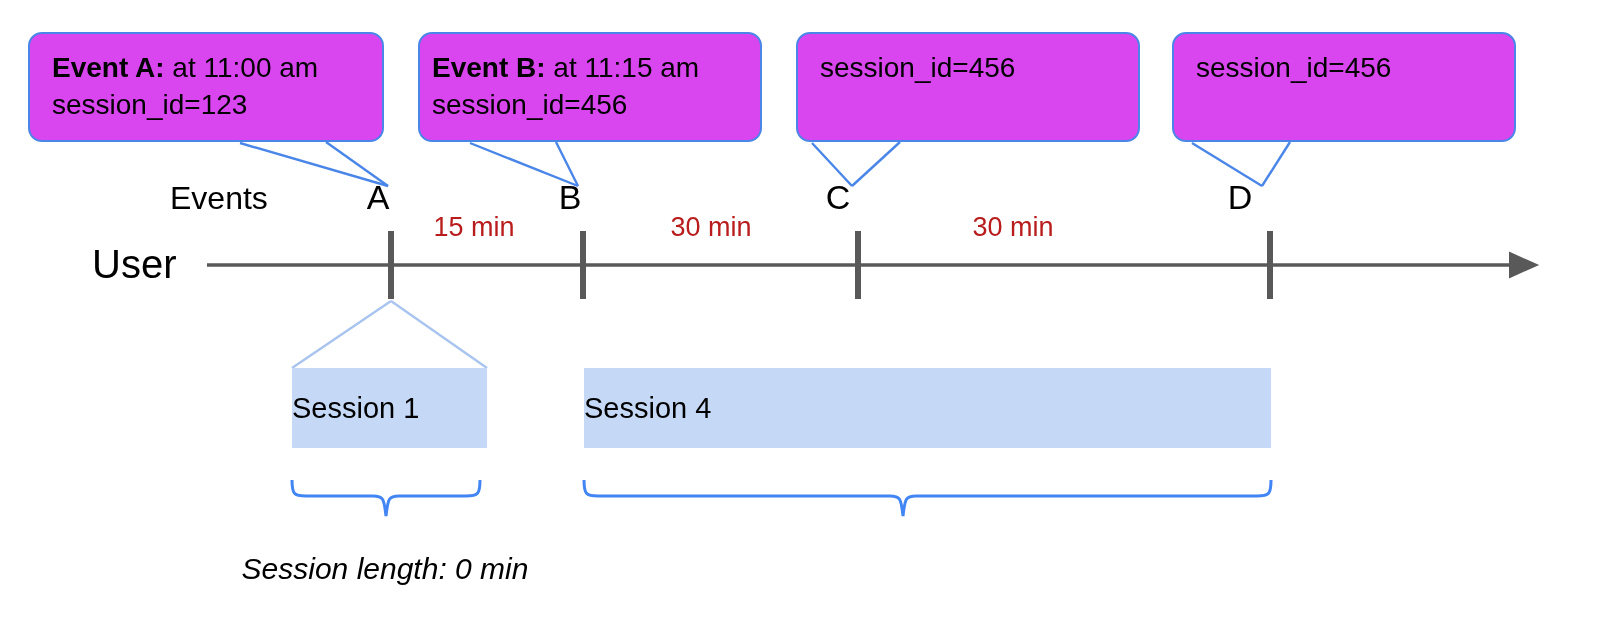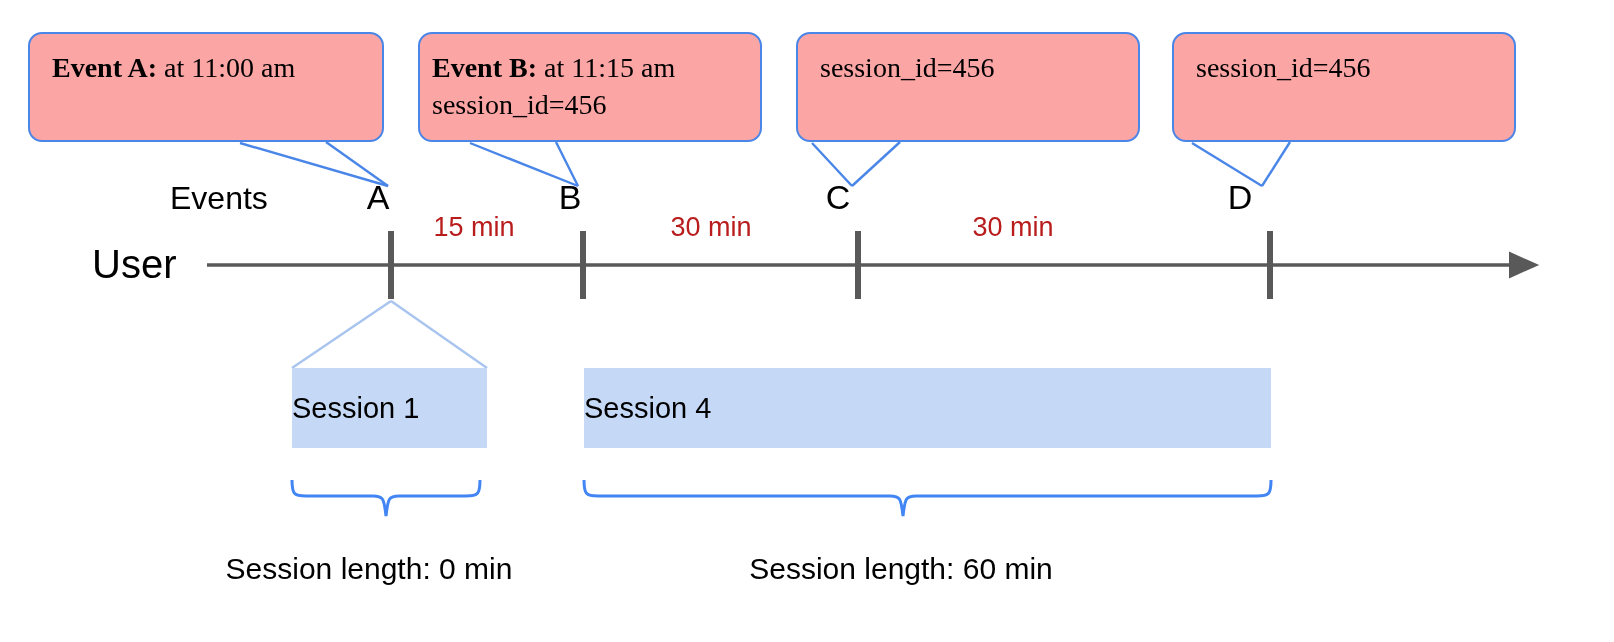--- a/index.html
+++ b/index.html
@@ -25,27 +25,26 @@
     top: 0;
     width: 1614px;
     height: 642px;
     pointer-events: none;
   }
   .callout {
     position: absolute;
     box-sizing: border-box;
     border: 2px solid #4a86e8;
     border-radius: 14px;
-    background: #fca5a5;
+    background: #d946ef;
     padding: 16px 20px 14px 22px;
     font-size: 28px;
     line-height: 1.32;
     color: #000000;
     white-space: nowrap;
-    font-family: Liberation Serif, serif;
   }
   .callout b {
     font-weight: bold;
   }
   .callout .line2 {
     display: block;
   }
   .tick-letter {
     position: absolute;
     font-size: 34px;
@@ -88,20 +87,21 @@
     white-space: nowrap;
   }
 </style>
 </head>
 <body>
 
 <div id="canvas">
 
   <div class="callout" id="callout-0" style="left:28px; top:32px; width:356px; height:110px;">
     <span><b>Event A:</b><span> at 11:00 am</span></span>
+    <span class="line2">session_id=123</span>
   </div>
 
   <div class="callout" id="callout-1" style="left:418px; top:32px; width:344px; height:110px;padding-left:12px;">
     <span><b>Event B:</b><span> at 11:15 am</span></span>
     <span class="line2">session_id=456</span>
   </div>
 
   <div class="callout" id="callout-2" style="left:796px; top:32px; width:344px; height:110px;">
     <span class="line2">session_id=456</span>
   </div>
@@ -182,16 +182,15 @@
   <div class="gap-label" style="left:711px; top:212px;">30 min</div>
   <div class="gap-label" style="left:1013px; top:212px;">30 min</div>
 
   <div class="session-block" style="left:292px; top:368px; width:195px; height:80px;">
     <span>Session 1</span>
   </div>
   <div class="session-block" style="left:584px; top:368px; width:687px; height:80px;">
     <span>Session 4</span>
   </div>
 
-  <div class="session-length" style="left:369px; top:552px;">Session length: 0 min</div>
-  <div class="session-length" style="left:901px; top:552px;">Session length: 60 min</div>
+  <div class="session-length" style="left:385px; top:552px;font-style:italic;">Session length: 0 min</div>
 
 </div>
 
 </body></html>

